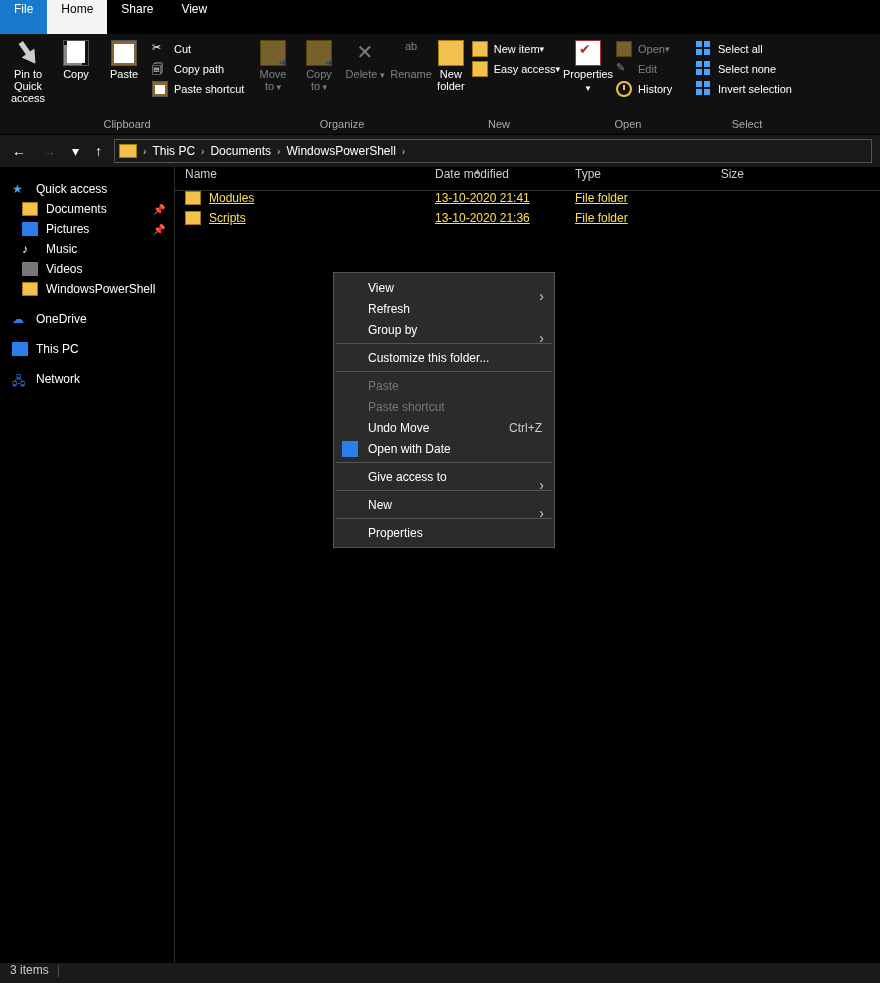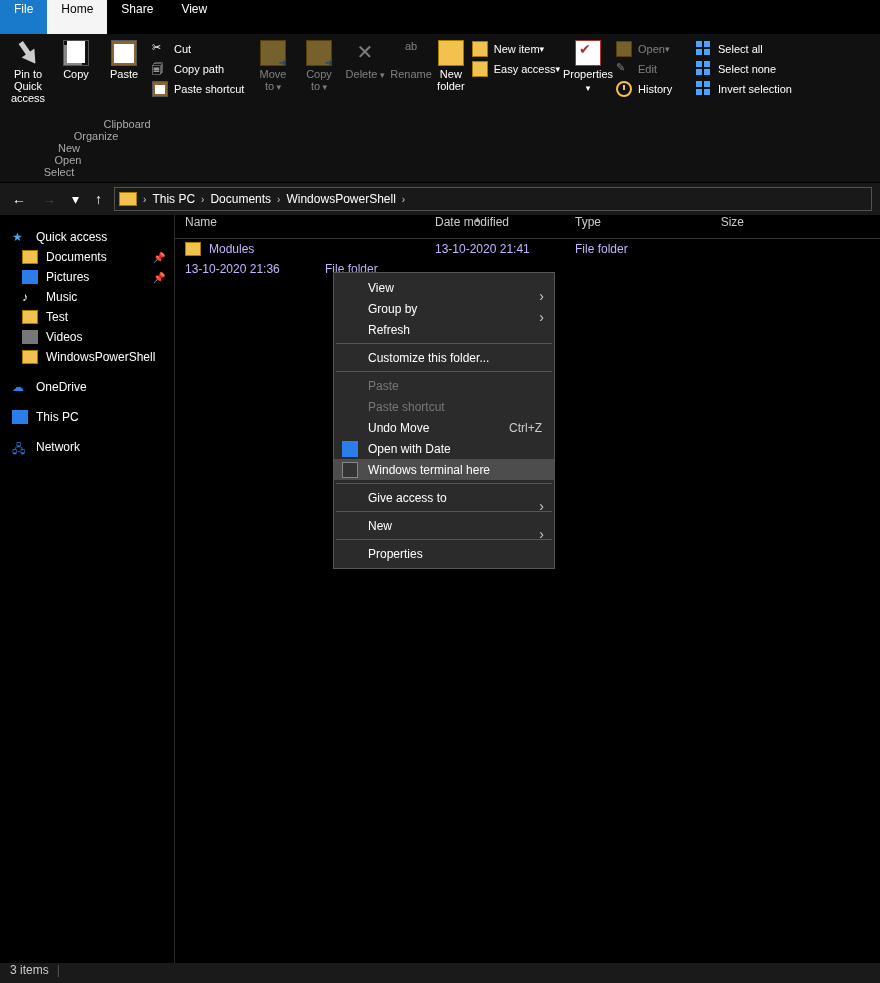--- a/index.html
+++ b/index.html
@@ -22,21 +22,21 @@
   
   .ribbon { background:#111; border-bottom:1px solid #000; padding:4px 4px 0 4px; }
   .ribbon-row { display:flex; align-items:stretch; height:78px; }
   .ribbon-items { display:flex; align-items:flex-start; }
   .rbtn-big { display:flex; flex-direction:column; align-items:center; width:48px; padding:2px 2px; color:#fff; font-size:11px; text-align:center; }
   .rbtn-big .ico { width:26px; height:26px; margin-bottom:2px; }
   .rbtn-big span.lbl { line-height:12px; }
   .rbtn-small { display:flex; align-items:center; padding:1px 4px; font-size:11px; color:#fff; white-space:nowrap; }
   .rbtn-small .ico { width:16px; height:16px; margin-right:6px; }
   .mini-stack { display:flex; flex-direction:column; gap:2px; justify-content:flex-start; padding-top:2px; }
-  .ribbon-group-labels { display:flex; color:#aaa; font-size:11px; padding:2px 0 4px 0;flex-direction:column; }
+  .ribbon-group-labels { display:flex; color:#aaa; font-size:11px; padding:2px 0 4px 0; }
   .ribbon-label { text-align:center; }
   .caret::after { content:" ▾"; font-size:9px; }
   .dim { opacity:0.45; }
 
   
   .ico { display:inline-block; }
   .ico-pin { background: #ccc; clip-path: polygon(40% 0,60% 0,60% 50%,80% 50%,50% 100%,20% 50%,40% 50%); transform:rotate(-35deg);}
   .ico-copy { background:linear-gradient(#fff,#fff) 3px 0/18px 22px no-repeat,linear-gradient(#888,#888) 0 4px/18px 22px no-repeat; border:1px solid #555;}
   .ico-paste { background:#8a6532; border:1px solid #555; position:relative;}
   .ico-paste::after{content:"";position:absolute;left:2px;top:3px;right:2px;bottom:2px;background:#fff;}
@@ -78,21 +78,21 @@
   .cloudico{color:#2b7de9;}
   .pcico{background:#2b7de9;}
   .netico{color:#2b7de9;}
 
   
   .files { flex:1; background:#000; position:relative;}
   .cols { display:flex; border-bottom:1px solid #333; color:#ccc; font-size:12px; height:24px; }
   .col { padding:0 10px; border-right:1px solid #2b2b2b00; }
   .col.name{width:250px;} .col.date{width:140px;} .col.type{width:115px;} .col.size{width:75px;text-align:right;}
   .sort-ind { position:absolute; left:300px; top:-2px; color:#aaa; font-size:10px;}
-  .row { display:flex; align-items:center; height:20px; font-size:12px; color:#c4b5fd;}
+  .row { display:flex; align-items:flex-start; height:20px; font-size:12px; color:#fde047;text-decoration:underline;}
   .row .cell{padding:0 10px;}
   .row .name{width:250px;display:flex;align-items:center;}
   .row .name .ico{width:16px;height:14px;margin-right:8px;}
   .row .date{width:140px;} .row .type{width:115px;} .row .size{width:75px;text-align:right;}
   .ps1ico{background:#185abd;border:1px solid #0a2a60;}
 
   
   .ctx { position:absolute; left:333px; top:272px; width:222px; background:#2b2b2b; border:1px solid #555; box-shadow:2px 2px 6px rgba(0,0,0,0.6); padding:4px 0;}
   .ctx-item { display:flex; align-items:center; height:21px; padding:0 12px 0 34px; font-size:12px; color:#fff; position:relative;}
   .ctx-item.hov { background:#4d4d4d; }
@@ -283,24 +283,20 @@
     <div class="side-item">
         <span class="ico picico"></span>
         <span>Pictures</span>
         <span class="pin">📌</span>
       </div>
     <div class="side-item">
         <span class="ico musico">♪</span>
         <span>Music</span>
       </div>
     <div class="side-item">
-        <span class="ico folder"></span>
-        <span>Test</span>
-      </div>
-    <div class="side-item">
         <span class="ico vidico"></span>
         <span>Videos</span>
       </div>
     <div class="side-item">
         <span class="ico folder"></span>
         <span>WindowsPowerShell</span>
       </div>
     <div class="side-spacer"></div>
     <div class="side-group">
         <span class="ico cloudico">☁</span>
@@ -330,63 +326,63 @@
         <div class="row">
           <div class="cell name">
             <span class="ico folder"></span>
             <span>Modules</span>
           </div>
           <div class="cell date">13-10-2020 21:41</div>
           <div class="cell type">File folder</div>
           <div class="cell size"></div>
         </div>
         <div class="row">
+          <div class="cell name">
+            <span class="ico folder"></span>
+            <span>Scripts</span>
+          </div>
           <div class="cell date">13-10-2020 21:36</div>
           <div class="cell type">File folder</div>
           <div class="cell size"></div>
         </div>
       </div>
   </div>
 </div>
 
 <div class="ctx">
   <div class="ctx-item">
       <span>View</span>
       <span class="sub"></span>
     </div>
   <div class="ctx-item">
+      <span>Refresh</span>
+    </div>
+  <div class="ctx-item">
       <span>Group by</span>
       <span class="sub"></span>
-    </div>
-  <div class="ctx-item">
-      <span>Refresh</span>
     </div>
   <div class="ctx-sep"></div>
   <div class="ctx-item">
       <span>Customize this folder...</span>
     </div>
   <div class="ctx-sep"></div>
   <div class="ctx-item disabled">
       <span>Paste</span>
     </div>
   <div class="ctx-item disabled">
       <span>Paste shortcut</span>
     </div>
   <div class="ctx-item">
       <span>Undo Move</span>
       <span class="accel">Ctrl+Z</span>
     </div>
   <div class="ctx-item">
       <span class="mico vscode"></span>
       <span>Open with Date</span>
     </div>
-  <div class="ctx-item hov">
-      <span class="mico term"></span>
-      <span>Windows terminal here</span>
-    </div>
   <div class="ctx-sep"></div>
   <div class="ctx-item">
       <span>Give access to</span>
       <span class="sub"></span>
     </div>
   <div class="ctx-sep"></div>
   <div class="ctx-item">
       <span>New</span>
       <span class="sub"></span>
     </div>

